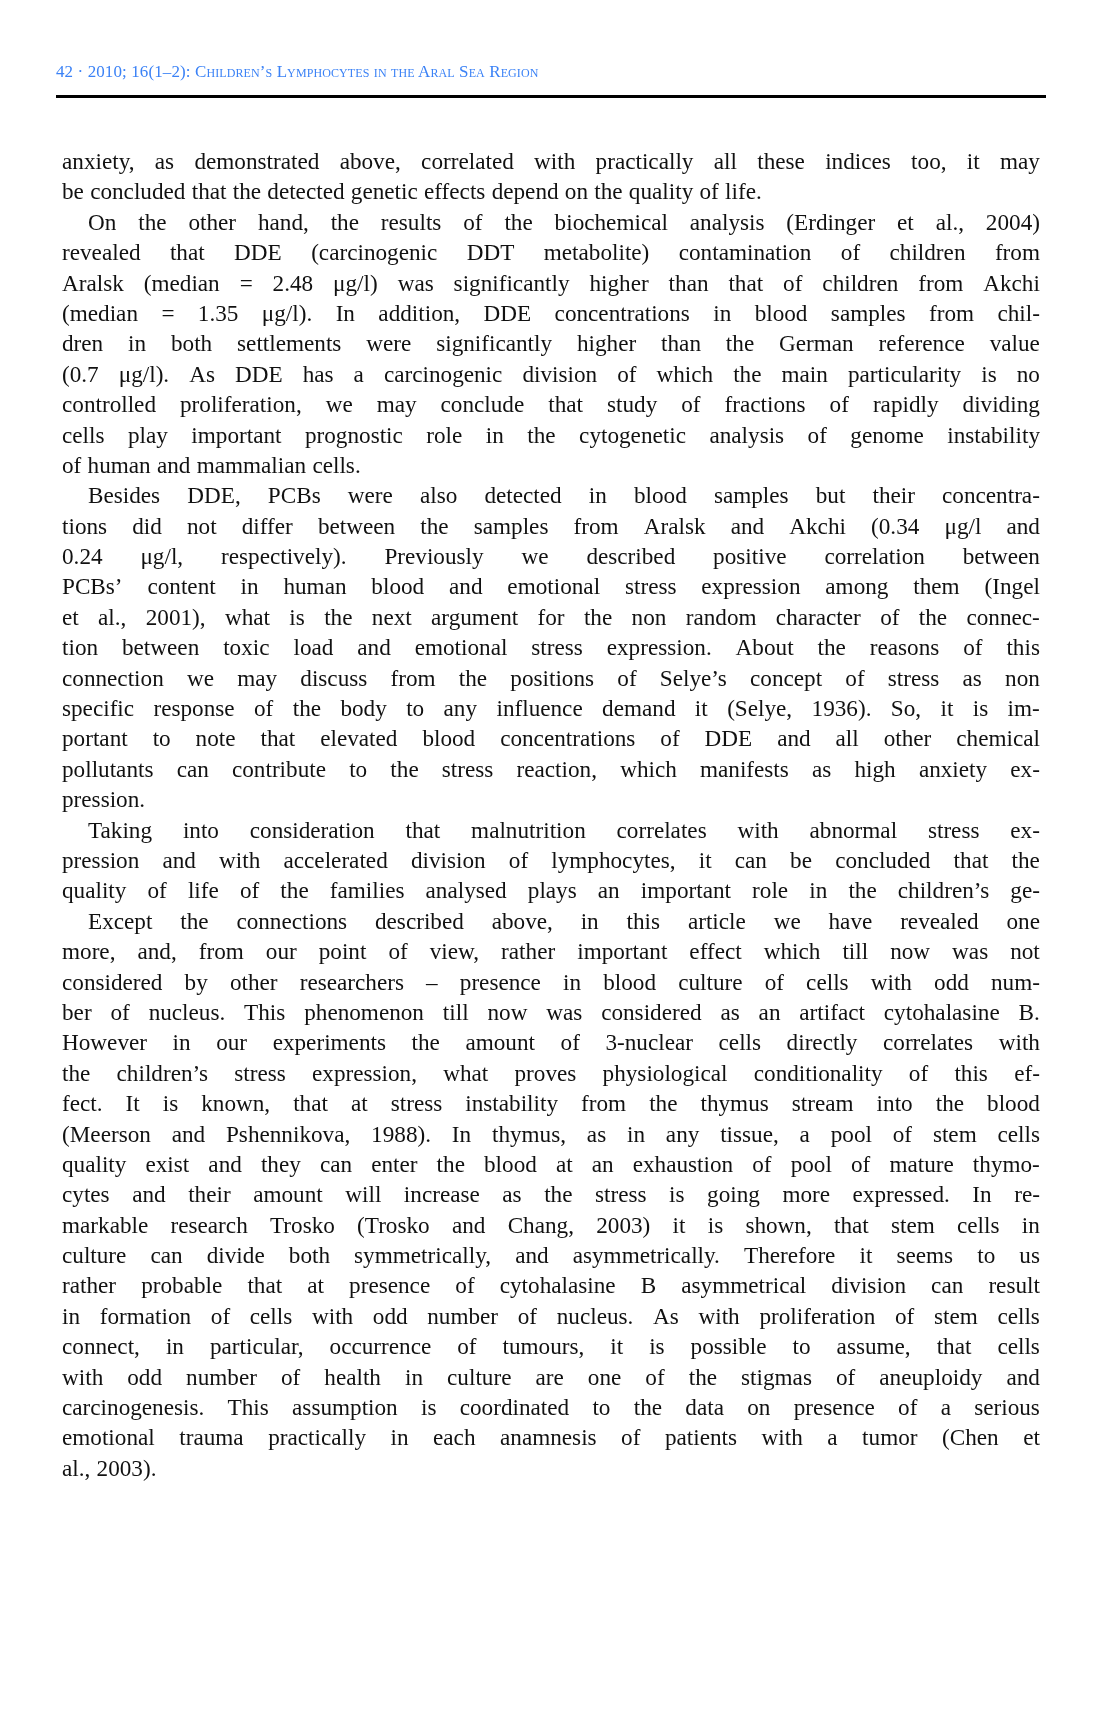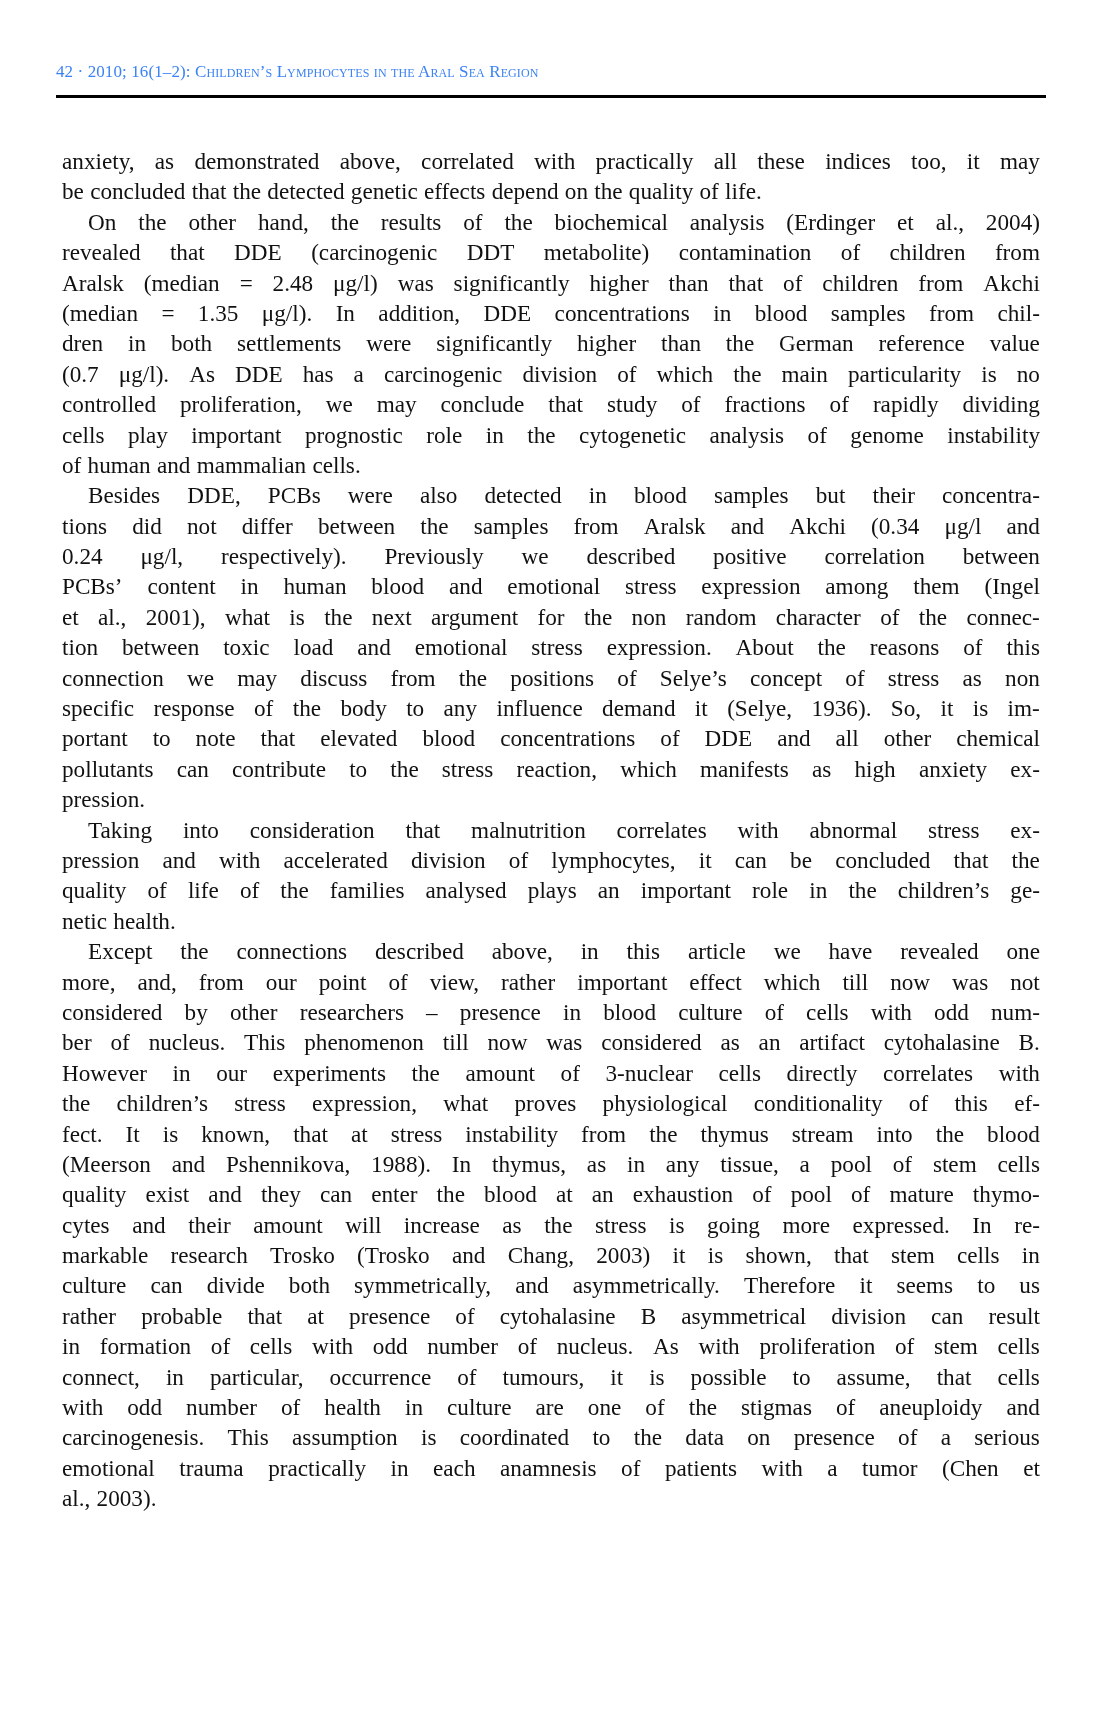--- a/index.html
+++ b/index.html
@@ -422,24 +422,20 @@
         <span>analysed</span>
         <span>plays</span>
         <span>an</span>
         <span>important</span>
         <span>role</span>
         <span>in</span>
         <span>the</span>
         <span>children’s</span>
         <span>ge-</span>
       </div>
-      <div class="jline last">
-        <span>netic</span>
-        <span>health.</span>
-      </div>
     </div>
     <div>
       <div class="jline indent">
         <span>Except</span>
         <span>the</span>
         <span>connections</span>
         <span>described</span>
         <span>above,</span>
         <span>in</span>
         <span>this</span>

